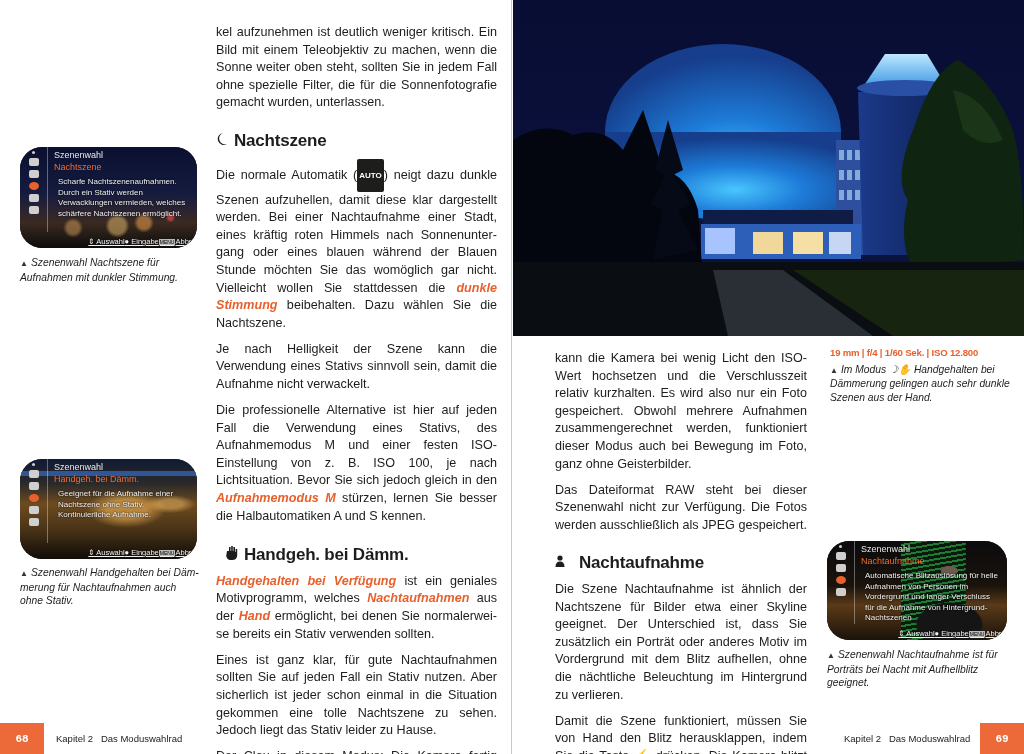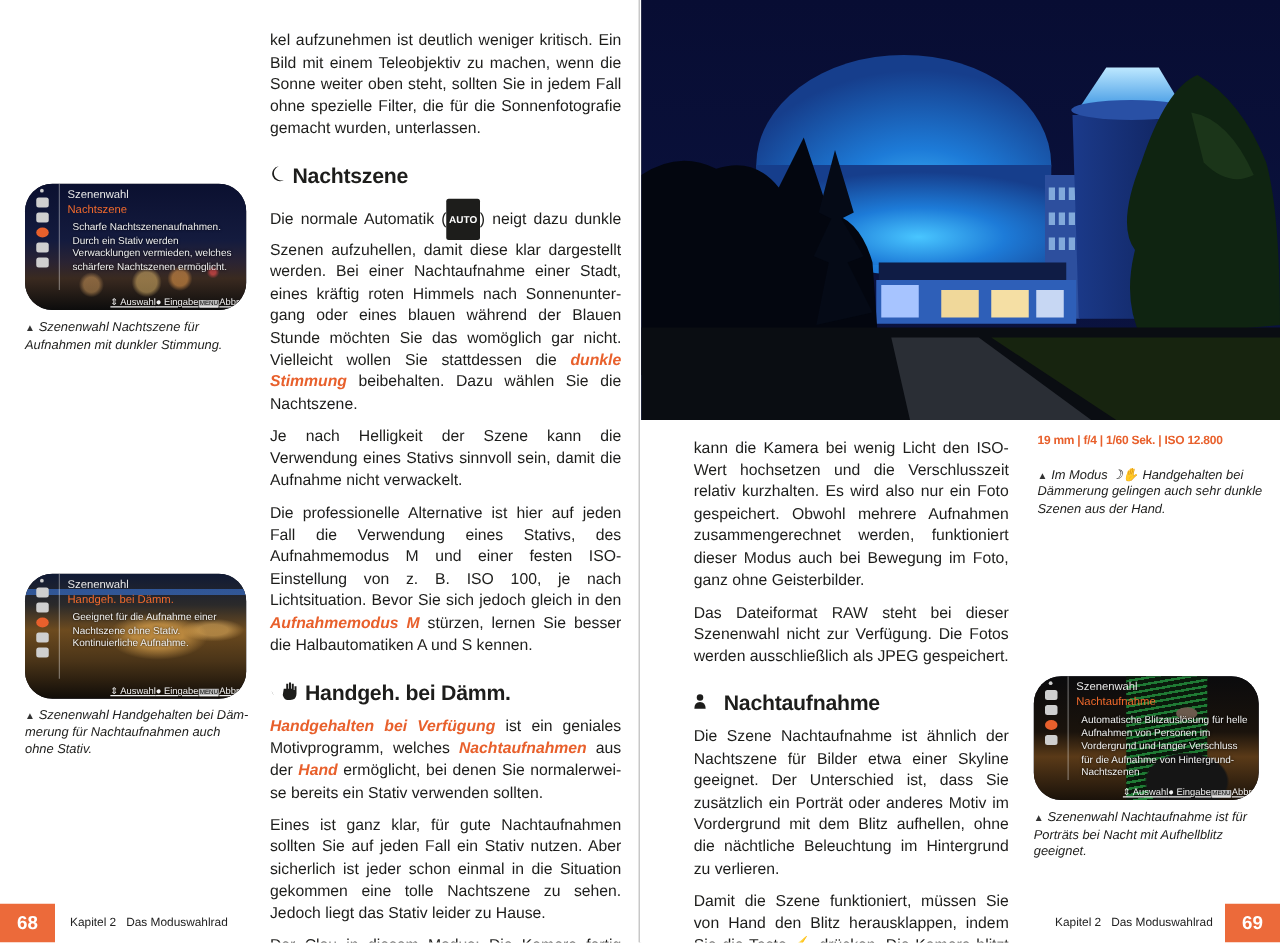--- a/index.html
+++ b/index.html
@@ -26,23 +26,23 @@
   .thumb .iconstrip span.sel { background: #e8602c; border-radius: 50%; }
   .thumb .iconstrip span.dot { width: 3px; height: 3px; border-radius: 50%; }
   .thumb .t-title { position: absolute; left: 34px; top: 3px; color: #e8e8e8; font-size: 9px; }
   .thumb .t-mode { position: absolute; left: 34px; top: 15px; color: #f26a2c; font-size: 9px; }
   .thumb .t-desc { position: absolute; left: 38px; top: 30px; right: 6px; color: #f0f0f0; font-size: 8px; line-height: 10.5px; text-shadow: 0 0 2px #000; }
   .thumb .t-foot { position: absolute; right: 4px; bottom: 2px; color: #f0f0f0; font-size: 7.5px; display: flex; gap: 0; text-decoration: underline; }
   .thumb .t-foot .menu-key { background: #bbb; color: #000; font-size: 5px; padding: 0 1px; }
 
   .caption { position: absolute; font-size: 10.3px; line-height: 13.5px; font-style: italic; color: #1d1d1b; }
   .caption .tri { font-style: normal; font-size: 8px; margin-right: 3px; color: #333; }
-  .exif { color: #e8602c; font-weight: bold; font-size: 9.6px; font-style: normal; margin-bottom: 14px; letter-spacing: -0.2px; }
-
-  .footer-num { position: absolute; top: 723px; width: 44px; height: 31px; background: #ec6a3a; color: #fff; font-weight: bold; font-size: 15px; display: flex; align-items: center; justify-content: center; }
+  .exif { color: #e8602c; font-weight: bold; font-size: 9.6px; font-style: normal; margin-bottom: 3px; letter-spacing: -0.2px; }
+
+  .footer-num { position: absolute; top: 723px; width: 44px; height: 31px; background: #ec6a3a; color: #fff; font-weight: bold; font-size: 11px; display: flex; align-items: center; justify-content: center; font-family: Liberation Mono, monospace; }
   .footer-text { position: absolute; top: 733px; font-size: 9.5px; color: #222; white-space: pre; }
 
   .photo { position: absolute; left: 513px; top: 0; width: 511px; height: 336px; overflow: hidden; background: #060b2a; }
 </style>
 </head>
 <body>
 
 <div class="page page-left"></div>
 <div class="gutter"></div>
 <div class="page page-right"></div>

